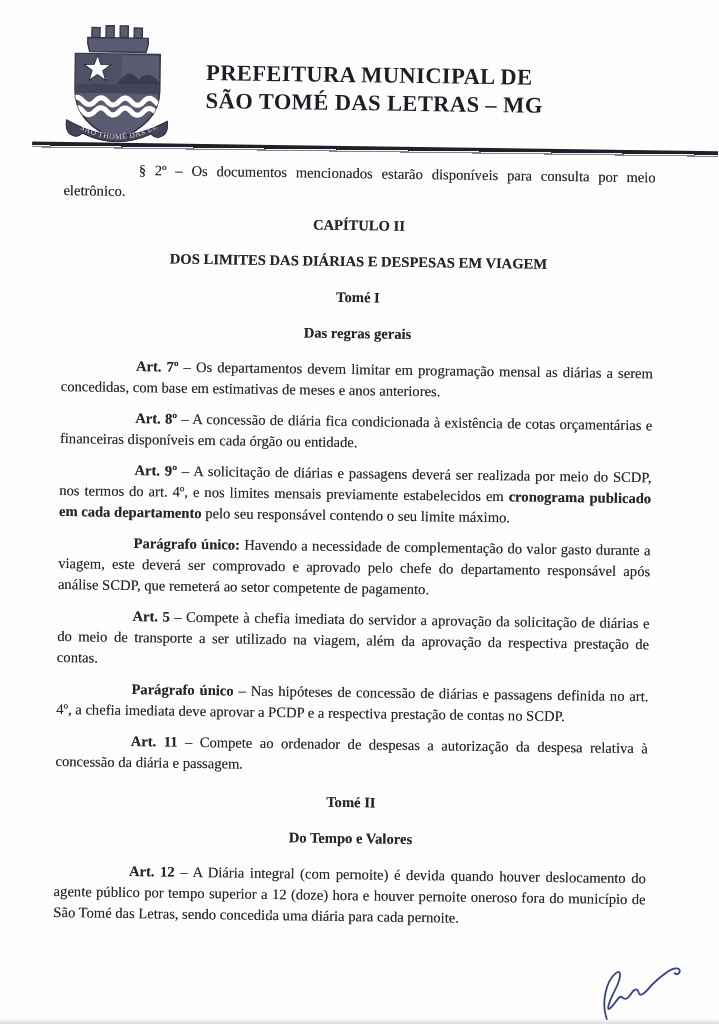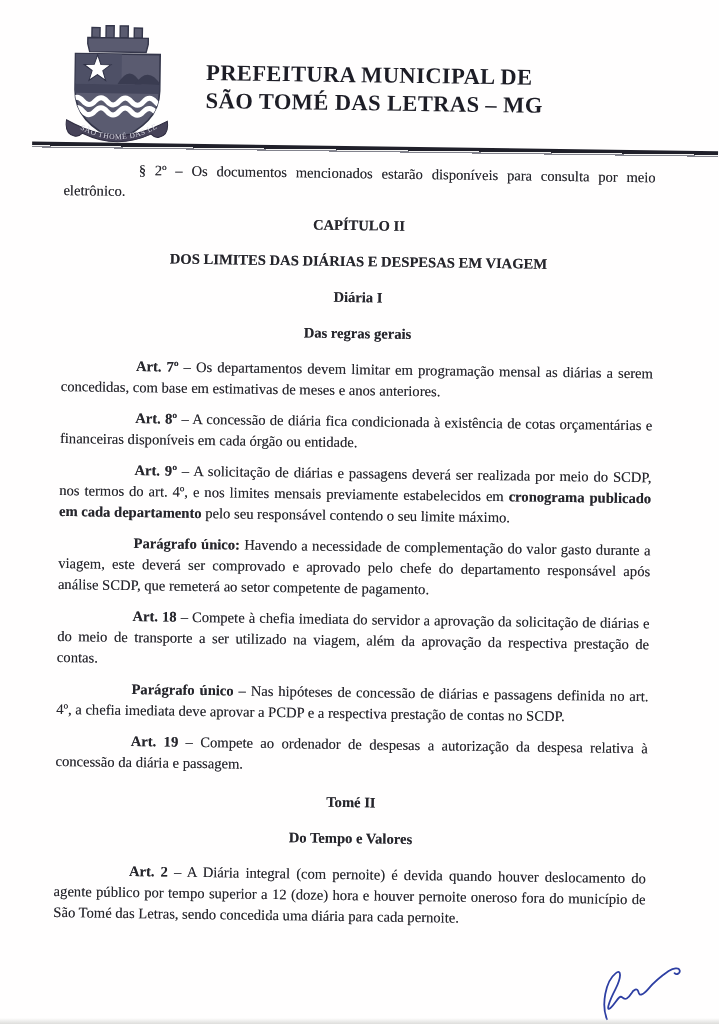--- a/index.html
+++ b/index.html
@@ -85,32 +85,32 @@
       <div>PREFEITURA MUNICIPAL DE</div>
       <div>SÃO TOMÉ DAS LETRAS – MG</div>
     </div>
 
     <div class="rule"></div>
 
     <main class="doc">
         <p class="body"><span>§ 2º – Os documentos mencionados estarão disponíveis para consulta por meio eletrônico.</span></p>
         <p class="center"><span class="b">CAPÍTULO II</span></p>
         <p class="center"><span class="b">DOS LIMITES DAS DIÁRIAS E DESPESAS EM VIAGEM</span></p>
-        <p class="center"><span class="b">Diária I</span></p>
+        <p class="center"><span class="b">Tomé I</span></p>
         <p class="center"><span class="b">Das regras gerais</span></p>
         <p class="body"><span class="b">Art. 7º</span><span> – Os departamentos devem limitar em programação mensal as diárias a serem concedidas, com base em estimativas de meses e anos anteriores.</span></p>
         <p class="body"><span class="b">Art. 8º</span><span> – A concessão de diária fica condicionada à existência de cotas orçamentárias e financeiras disponíveis em cada órgão ou entidade.</span></p>
         <p class="body"><span class="b">Art. 9º</span><span> – A solicitação de diárias e passagens deverá ser realizada por meio do SCDP, nos termos do art. 4º, e nos limites mensais previamente estabelecidos em </span><span class="b">cronograma publicado em cada departamento</span><span> pelo seu responsável contendo o seu limite máximo.</span></p>
         <p class="body"><span class="b">Parágrafo único:</span><span> Havendo a necessidade de complementação do valor gasto durante a viagem, este deverá ser comprovado e aprovado pelo chefe do departamento responsável após análise SCDP, que remeterá ao setor competente de pagamento.</span></p>
-        <p class="body"><span class="b">Art. 18</span><span> – Compete à chefia imediata do servidor a aprovação da solicitação de diárias e do meio de transporte a ser utilizado na viagem, além da aprovação da respectiva prestação de contas.</span></p>
+        <p class="body"><span class="b">Art. 5</span><span> – Compete à chefia imediata do servidor a aprovação da solicitação de diárias e do meio de transporte a ser utilizado na viagem, além da aprovação da respectiva prestação de contas.</span></p>
         <p class="body"><span class="b">Parágrafo único</span><span> – Nas hipóteses de concessão de diárias e passagens definida no art. 4º, a chefia imediata deve aprovar a PCDP e a respectiva prestação de contas no SCDP.</span></p>
-        <p class="body"><span class="b">Art. 19</span><span> – Compete ao ordenador de despesas a autorização da despesa relativa à concessão da diária e passagem.</span></p>
+        <p class="body"><span class="b">Art. 11</span><span> – Compete ao ordenador de despesas a autorização da despesa relativa à concessão da diária e passagem.</span></p>
         <p class="center spaced"><span class="b">Tomé II</span></p>
         <p class="center"><span class="b">Do Tempo e Valores</span></p>
-        <p class="body"><span class="b">Art. 2</span><span> – A Diária integral (com pernoite) é devida quando houver deslocamento do agente público por tempo superior a 12 (doze) hora e houver pernoite oneroso fora do município de São Tomé das Letras, sendo concedida uma diária para cada pernoite.</span></p>
+        <p class="body"><span class="b">Art. 12</span><span> – A Diária integral (com pernoite) é devida quando houver deslocamento do agente público por tempo superior a 12 (doze) hora e houver pernoite oneroso fora do município de São Tomé das Letras, sendo concedida uma diária para cada pernoite.</span></p>
       </main>
 
     <svg class="sig" viewBox="0 0 115 75">
       <path d="M22,68 C16,54 20,30 30,22 C36,17 36,26 30,38 C24,50 20,62 26,56 C31,51 34,43 37,46 C40,49 43,47 46,42 C48,38 52,36 53,40 C54,45 58,43 63,37 C68,31 76,24 83,19 C88,16 93,15 94,18 C95,21 91,23 89,21" fill="none" stroke-width="1.8" stroke-linecap="round" stroke-linejoin="round" stroke="#2e3fa3"></path>
     </svg>
   </div>
 
   <div class="speck"></div>
   <div class="edge"></div>
 </div>

